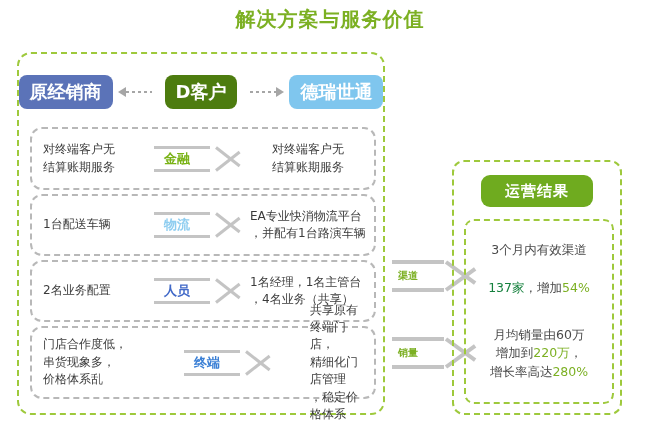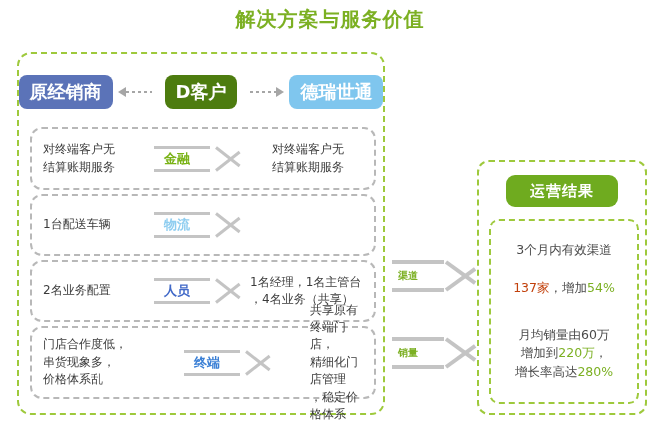--- a/index.html
+++ b/index.html
@@ -248,21 +248,21 @@
     transform: translateY(-50%);
     font-size: 10px;
     font-weight: bold;
     color: #7cb023;
     white-space: nowrap;
   }
 
   
   #right-panel {
     position: absolute;
-    left: 477px;
+    left: 452px;
     top: 160px;
     width: 170px;
     height: 255px;
     border: 2px dashed #9ec93c;
     border-radius: 12px;
     box-sizing: border-box;
   }
   #result-header {
     position: absolute;
     left: 50%;
@@ -353,20 +353,21 @@
     <div class="row-box r2">
       <div class="cell-left">1台配送车辆</div>
       <div class="cell-mid">
         <div class="chev">
           <span class="bar top"></span>
           <span class="bar bot"></span>
           <span class="tip"></span>
           <span class="tag" style="color: rgb(142, 205, 240);">物流</span>
         </div>
       </div>
+      <div class="cell-right">EA专业快消物流平台<br>，并配有1台路演车辆</div>
     </div>
 
     <div class="row-box r3">
       <div class="cell-left">2名业务配置</div>
       <div class="cell-mid">
         <div class="chev">
           <span class="bar top"></span>
           <span class="bar bot"></span>
           <span class="tip"></span>
           <span class="tag" style="color: rgb(65, 105, 200);">人员</span>
@@ -408,21 +409,21 @@
 <div id="right-panel">
   <div id="result-header" style="background: rgb(111, 171, 31);">
     <span>运营结果</span>
   </div>
 
   <div id="result-body">
 
     <div class="result-text">
       <span>3个月内有效渠道</span><br>
       <br>
-      <span class="hl" style="color: #c2410c;">137家</span><span>，增加</span><span class="hl" style="color: rgb(124, 176, 35);">54%</span>
+      <span class="hl" style="color: #15803d;">137家</span><span>，增加</span><span class="hl" style="color: rgb(124, 176, 35);">54%</span>
     </div>
 
     <div class="result-text">
       <span>月均销量由60万</span><br>
       <span>增加到</span><span class="hl" style="color: rgb(124, 176, 35);">220万</span><span>，</span><br>
       <span>增长率高达</span><span class="hl" style="color: rgb(124, 176, 35);">280%</span>
     </div>
 
   </div>
 </div>

